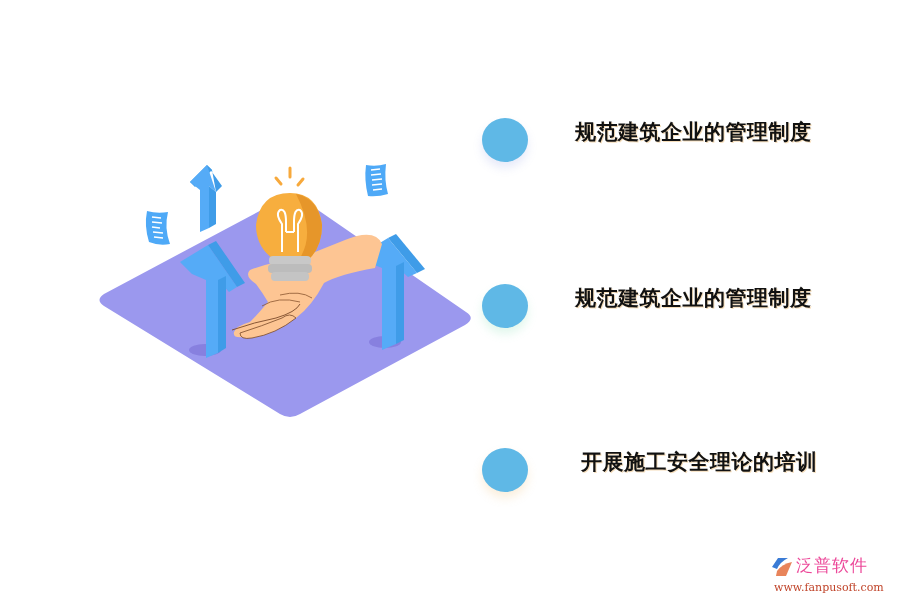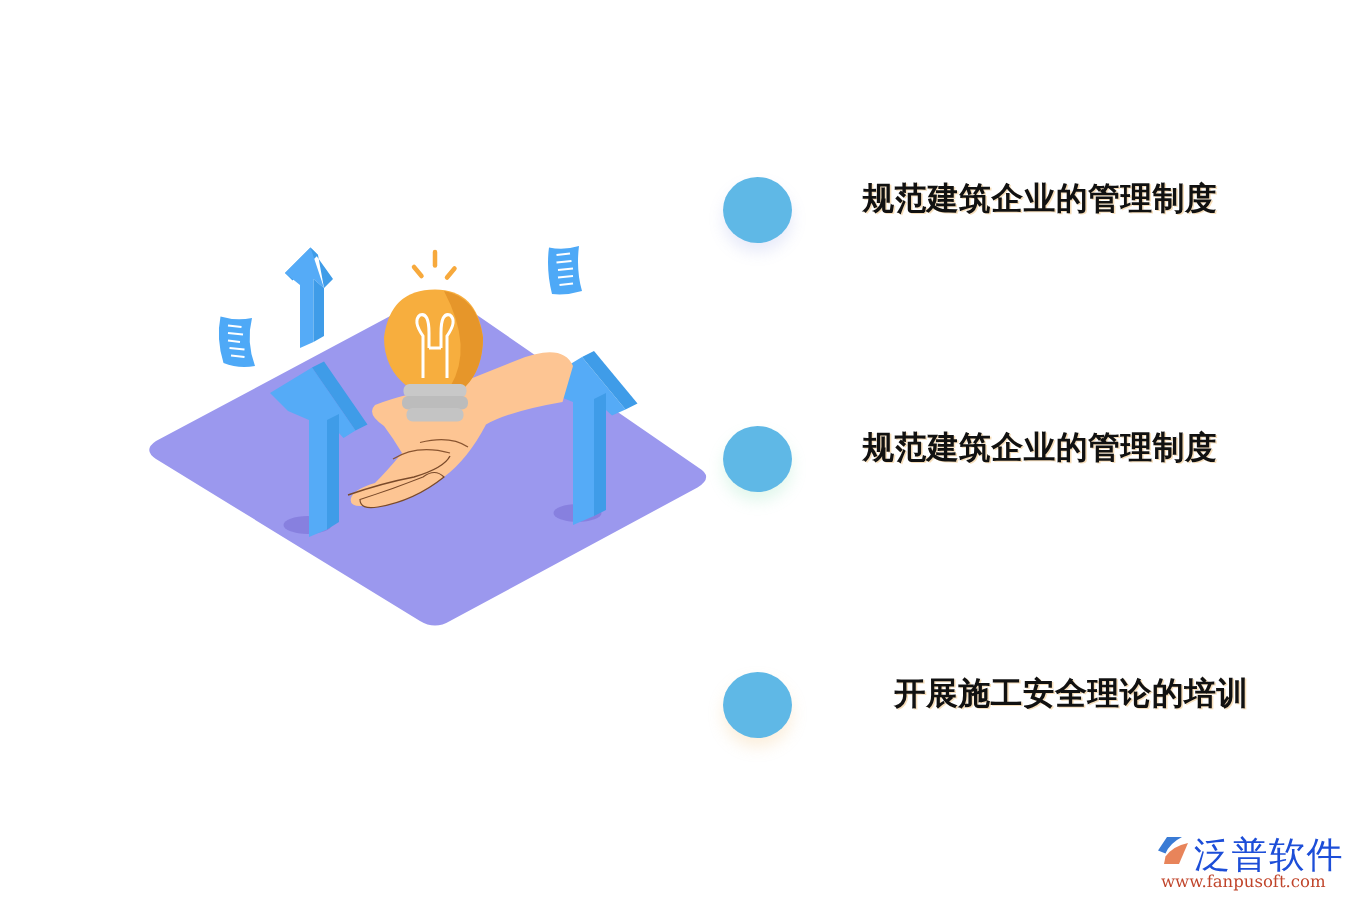--- a/index.html
+++ b/index.html
@@ -20,26 +20,26 @@
   .label {
     position: absolute; font-size: 21px; font-weight: bold; color: #111111;
     white-space: nowrap; letter-spacing: 0.5px;
     text-shadow: 1px 1px 0 rgba(230, 160, 60, 0.35);
   }
   .item-1 { top: 118px; }
   .item-1 .label { left: 93px; }
   .item-2 { top: 284px; }
   .item-2 .label { left: 93px; }
   .item-3 { top: 448px; }
-  .item-3 .label { left: 114px; }
+  .item-3 .label { left: 99px; }
 
   .brand { position: absolute; left: 768px; top: 554px; width: 130px; height: 42px; }
   .brand-logo { position: absolute; left: 0; top: 2px; width: 26px; height: 22px; }
   .brand-name {
-    position: absolute; left: 28px; top: 0; font-size: 24px; color: #1d4ed8;
+    position: absolute; left: 28px; top: 0; font-size: 17px; color: #ec4899;
     letter-spacing: 1px; font-family: "DejaVu Sans", sans-serif; white-space: nowrap;
   }
   .brand-url {
     position: absolute; left: 6px; top: 27px; font-size: 11px; color: #c0442a;
     font-family: "DejaVu Serif", "Liberation Serif", serif; white-space: nowrap; text-align: right;
   }
 </style>
 </head>
 <body>
 

